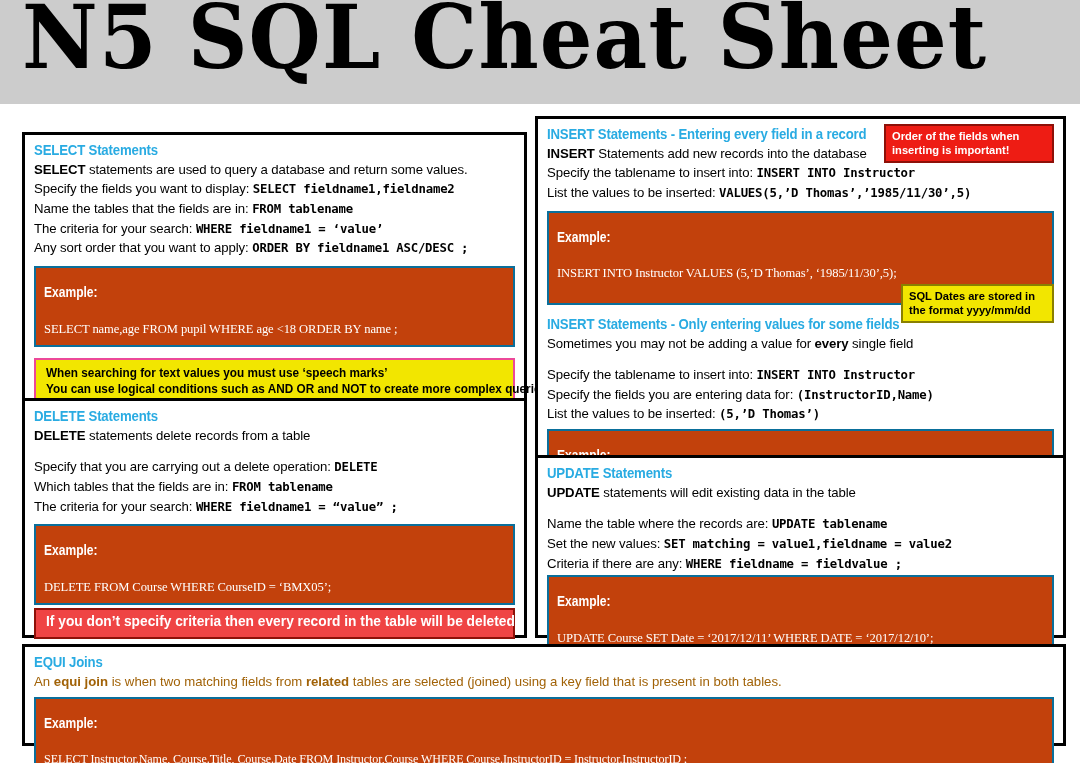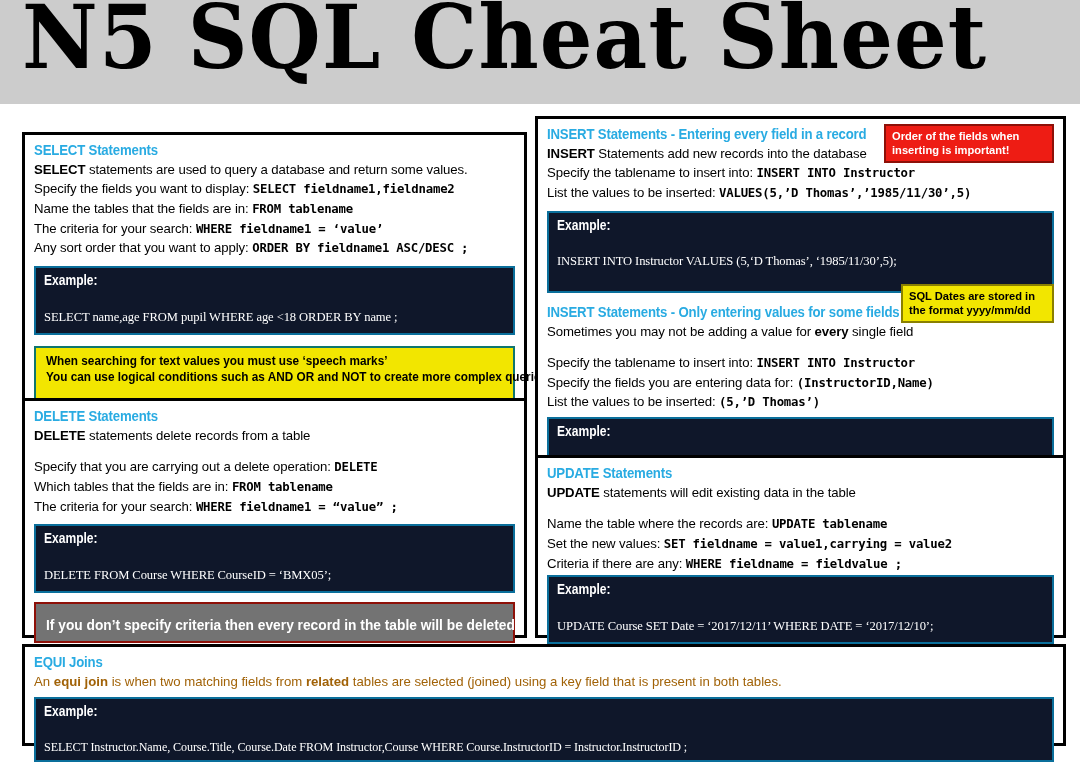--- a/index.html
+++ b/index.html
@@ -85,24 +85,24 @@
   .mono {
     font-family: "DejaVu Sans Mono", monospace;
     font-weight: bold;
     font-size: 12.3px;
     letter-spacing: -0.2px;
   }
   .gap { height: 12px; }
 
   
   .example {
-    background: #0f172a;
+    background: #c2410c;
     border: 2px solid #0a6f9b;
     box-sizing: border-box;
-    padding: 4px 8px 7px 8px;
+    padding: 16px 8px 7px 8px;
     margin-top: 8px;
   }
   .example .ex-label {
     color: #ffffff;
     font-weight: bold;
     font-size: 14px;
     transform: scaleX(0.86);
     transform-origin: left center;
     line-height: 1.2;
     white-space: nowrap;
@@ -114,42 +114,42 @@
     line-height: 1.45;
     white-space: nowrap;
     letter-spacing: -0.1px;
     margin-top: 19px;
   }
   .example.tall { padding-bottom: 20px; }
 
   
   .note-yellow {
     background: #f2e600;
-    border: 2px solid #0f766e;
+    border: 2px solid #ec4899;
     box-sizing: border-box;
     padding: 5px 10px 14px 10px;
     margin-top: 11px;
   }
   .note-yellow .nl {
     color: #000000;
     font-weight: bold;
     font-size: 12.4px;
     line-height: 1.3;
     white-space: nowrap;
     transform: scaleX(0.95);
     transform-origin: left center;
   }
 
   
   .note-red {
-    background: #737373;
+    background: #ef4444;
     border: 2px solid #8e1008;
     box-sizing: border-box;
-    padding: 13px 10px 6px 10px;
-    margin-top: 9px;
+    padding: 3px 10px 6px 10px;
+    margin-top: 3px;
   }
   .note-red .nl {
     color: #ffffff;
     font-weight: bold;
     font-size: 14.2px;
     line-height: 1.25;
     white-space: nowrap;
     transform: scaleX(0.97);
     transform-origin: left center;
   }
@@ -288,21 +288,21 @@
 
   <div class="panel" id="panel-update">
     <div class="sec-head">UPDATE Statements</div>
 
     <div class="line"><b>UPDATE</b><span> statements will edit existing data in the table</span></div>
 
     <div class="gap"></div>
 
     <div class="line"><span>Name the table where the records are: </span><span class="mono">UPDATE tablename</span></div>
 
-    <div class="line"><span>Set the new values: </span><span class="mono">SET fieldname = value1,carrying = value2</span></div>
+    <div class="line"><span>Set the new values: </span><span class="mono">SET matching = value1,fieldname = value2</span></div>
 
     <div class="line"><span>Criteria if there are any: </span><span class="mono">WHERE fieldname = fieldvalue ;</span></div>
 
     <div class="example" style="margin-top:2px;">
       <div class="ex-label">Example:</div>
       <div class="ex-code">UPDATE Course SET Date = ‘2017/12/11’ WHERE DATE = ‘2017/12/10’;</div>
     </div>
   </div>
 
   <div class="panel" id="panel-equi">

